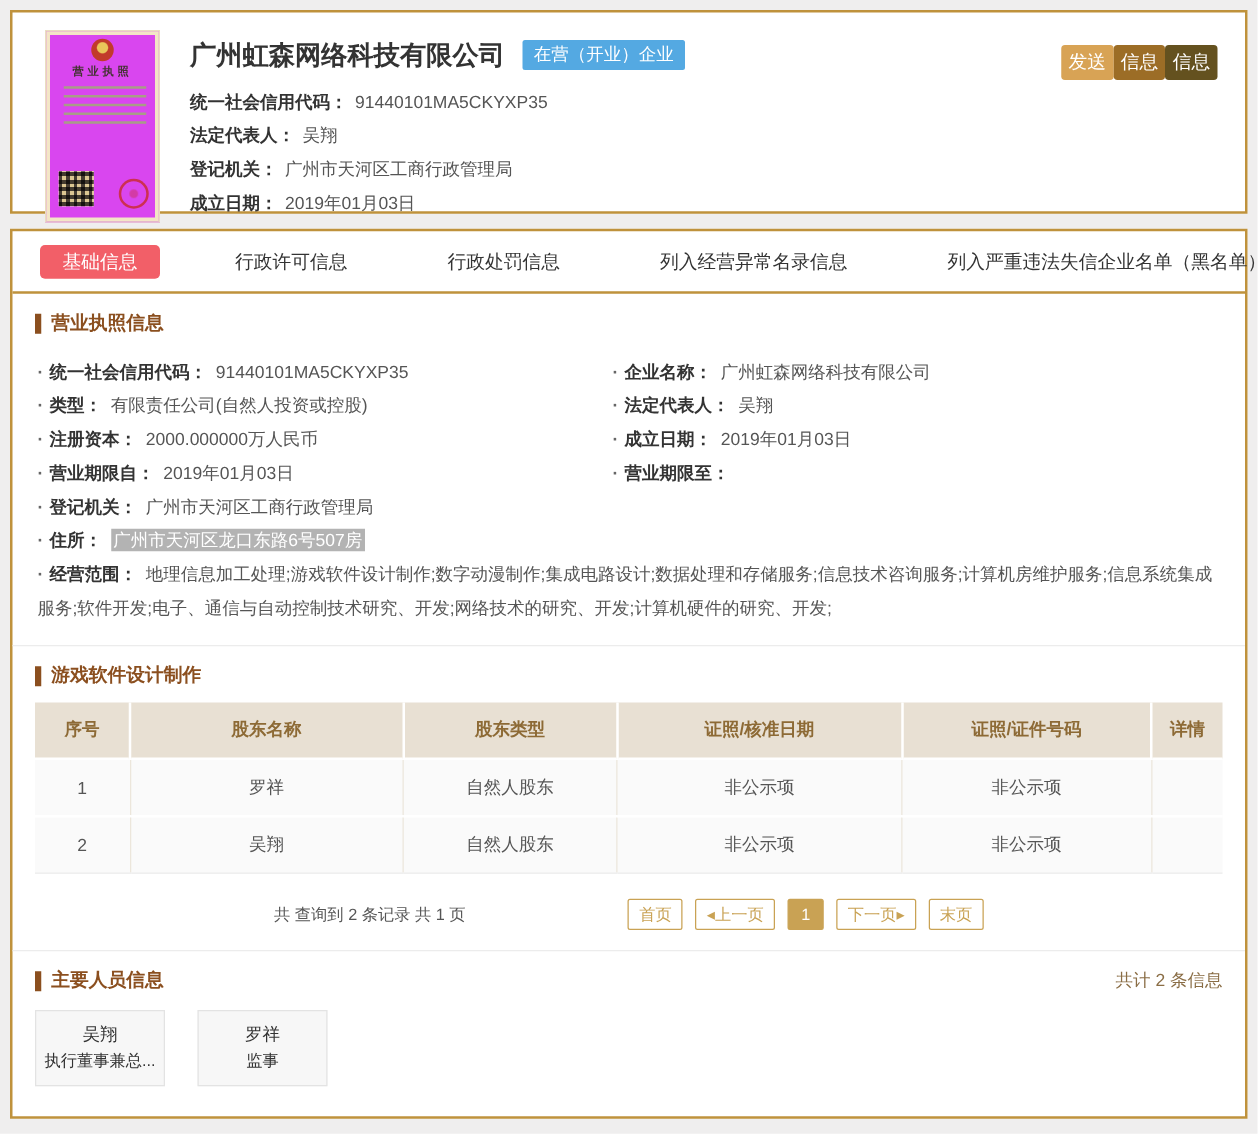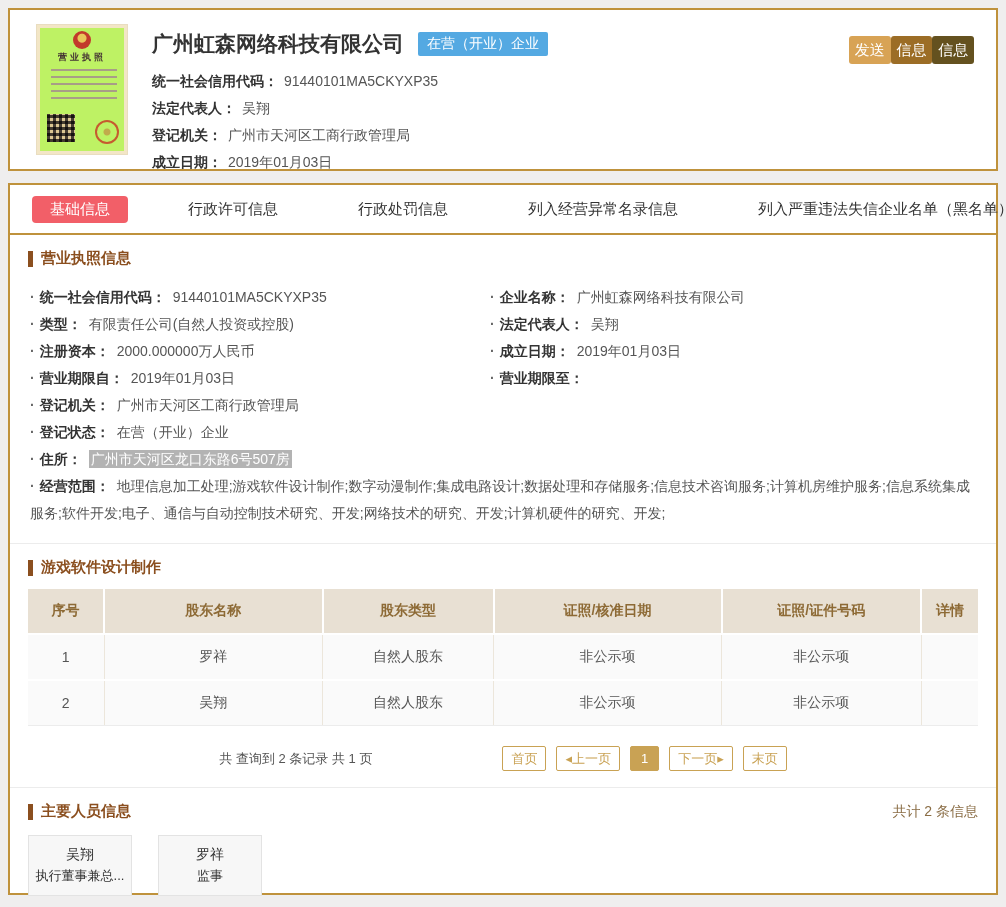--- a/index.html
+++ b/index.html
@@ -11,21 +11,21 @@
     font-size:14px;
   }
   .panel {
     background:#fff;
     border:2px solid #bf923c;
     margin:0 8px;
   }
   
   .hdr-panel { margin-top:8px; height:163px; display:flex; padding:14px 22px 12px 26px; }
   .license-img {
-    width:92px; height:131px; background:#bef264; border:1px solid #e9ddc0;
+    width:92px; height:154px; background:#d946ef; border:1px solid #e9ddc0;
     position:relative; flex:0 0 auto; margin-right:24px; padding-top:6px;
     box-shadow:inset 0 0 0 3px #f3e6c6;
   }
   .emblem { width:18px; height:18px; border-radius:50%; margin:0 auto 2px;
     background:radial-gradient(circle at 50% 40%, #e9c65a 0 4px, #c23a2b 5px); }
   .license-title { text-align:center; font-size:9px; letter-spacing:3px; color:#433; font-weight:bold; }
   .lic-line { height:2px; background:#a89d87; margin:5px 10px 0 14px; }
   .qr { position:absolute; left:10px; bottom:12px; width:28px; height:28px;
     background:
       repeating-linear-gradient(0deg,#4a4440 0 3px,#f1e6c8 3px 6px),
@@ -153,21 +153,20 @@
     <div class="info-grid">
       <div class="f-row"><span class="lbl">统一社会信用代码：</span><span class="val">91440101MA5CKYXP35</span></div>
       <div class="f-row"><span class="lbl">企业名称：</span><span class="val">广州虹森网络科技有限公司</span></div>
       <div class="f-row"><span class="lbl">类型：</span><span class="val">有限责任公司(自然人投资或控股)</span></div>
       <div class="f-row"><span class="lbl">法定代表人：</span><span class="val">吴翔</span></div>
       <div class="f-row"><span class="lbl">注册资本：</span><span class="val">2000.000000万人民币</span></div>
       <div class="f-row"><span class="lbl">成立日期：</span><span class="val">2019年01月03日</span></div>
       <div class="f-row"><span class="lbl">营业期限自：</span><span class="val">2019年01月03日</span></div>
       <div class="f-row"><span class="lbl">营业期限至：</span><span class="val"></span></div>
       <div class="f-row"><span class="lbl">登记机关：</span><span class="val">广州市天河区工商行政管理局</span></div>
-      <div class="f-row full"><span class="lbl">登记状态：</span><span class="val">在营（开业）企业</span></div>
       <div class="f-row full"><span class="lbl">住所：</span><span class="val hl">广州市天河区龙口东路6号507房</span></div>
       <div class="f-row full scope-val"><span class="lbl">经营范围：</span><span class="val">地理信息加工处理;游戏软件设计制作;数字动漫制作;集成电路设计;数据处理和存储服务;信息技术咨询服务;计算机房维护服务;信息系统集成服务;软件开发;电子、通信与自动控制技术研究、开发;网络技术的研究、开发;计算机硬件的研究、开发;</span></div>
     </div>
   </div>
 
   <div class="section">
     <div class="sec-title-row">
       <span class="sec-title">游戏软件设计制作</span>
     </div>
     <table class="sh">

